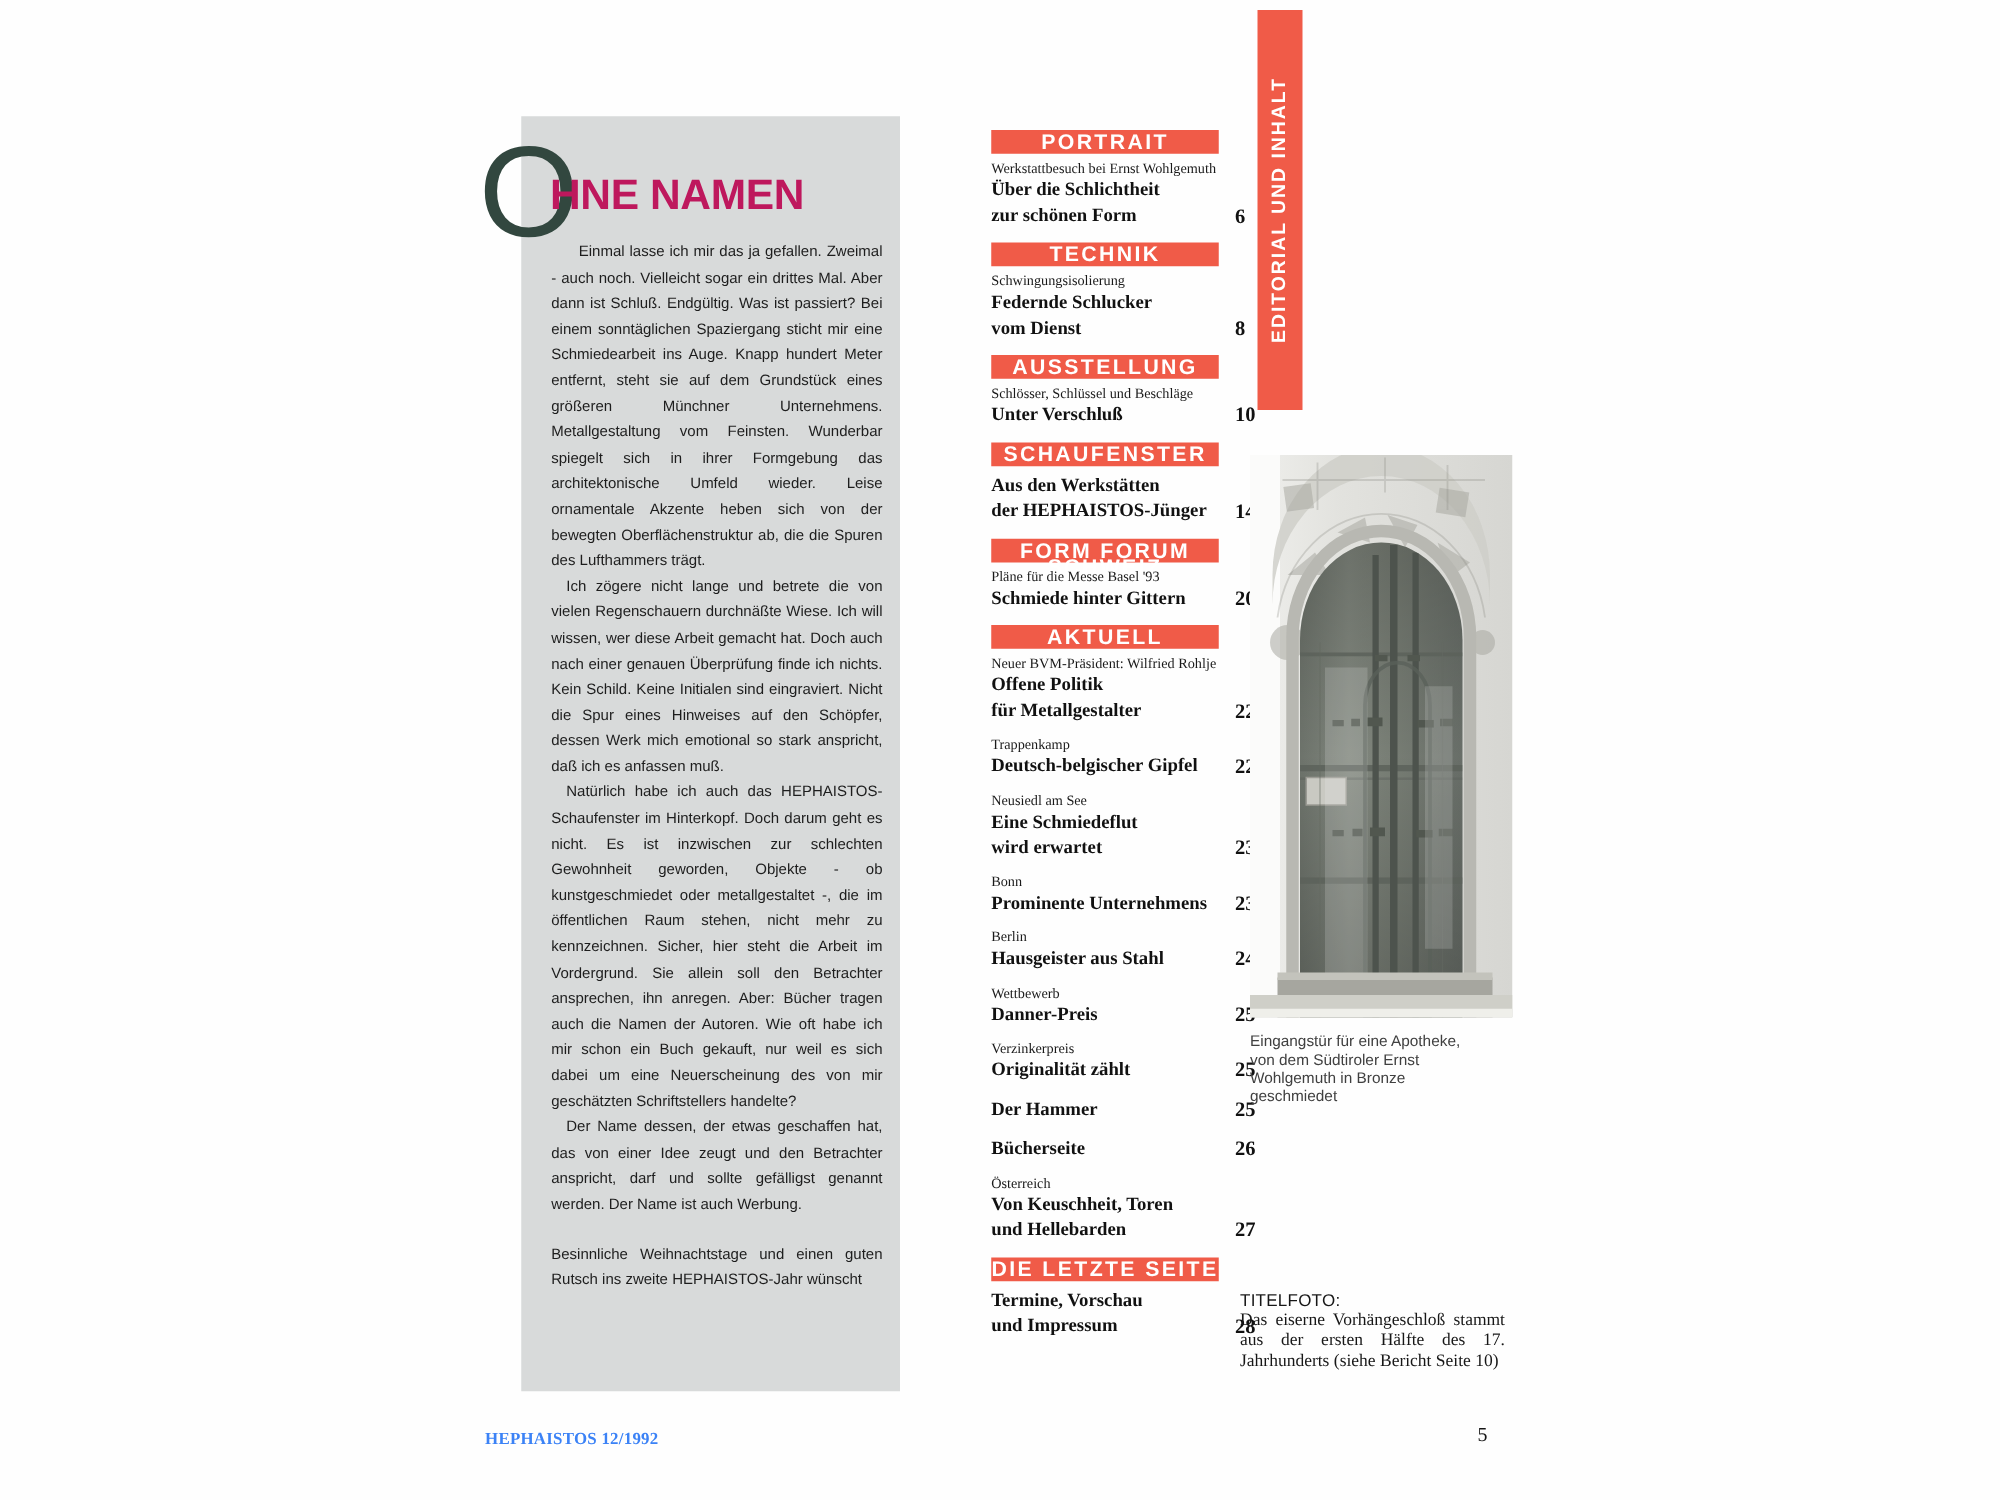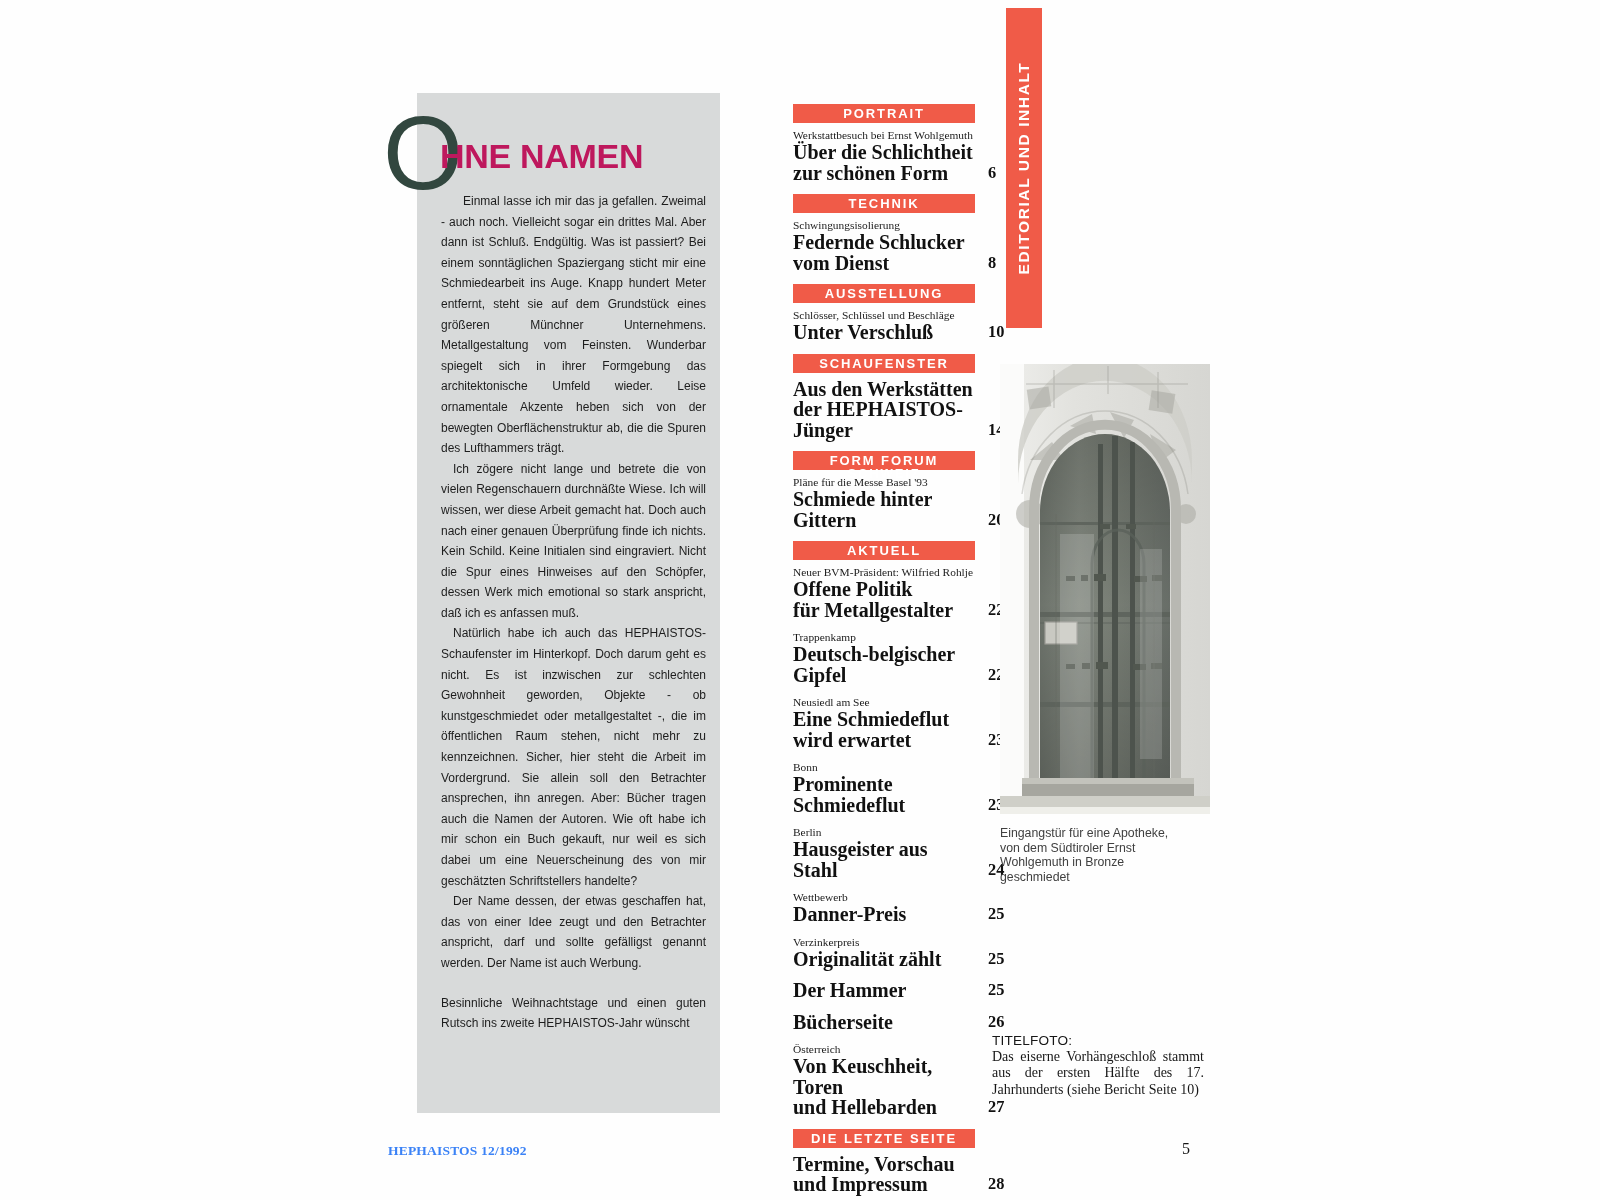--- a/index.html
+++ b/index.html
@@ -88,21 +88,21 @@
   
   .toc {
     position: absolute;
     left: 793px;
     top: 104px;
     width: 182px;
   }
   .toc-banner {
     background: #f05b48;
     color: #ffffff;
-    font-size: 13px;
+    font-size: 17px;
     font-weight: 700;
     letter-spacing: 1.9px;
     text-align: center;
     padding: 3px 0 3px 0;
     height: 13px;
     line-height: 13px;
     margin-bottom: 6px;
   }
   .toc-group {
     margin-bottom: 6px;
@@ -114,21 +114,21 @@
   .toc-kicker {
     font-family: "Liberation Serif", serif;
     font-size: 11.4px;
     line-height: 13px;
     color: #1a1a1a;
     white-space: nowrap;
   }
   .toc-title {
     font-family: "Liberation Serif", serif;
     font-weight: 700;
-    font-size: 20px;
+    font-size: 15px;
     line-height: 20.5px;
     color: #111111;
   }
   .toc-page {
     position: absolute;
     right: -43px;
     bottom: 0px;
     width: 30px;
     font-family: "Liberation Serif", serif;
     font-weight: 700;
@@ -307,21 +307,21 @@
           <div class="toc-page">22</div>
         </div>
         <div class="toc-entry">
           <div class="toc-kicker">Neusiedl am See</div>
           <div class="toc-title">Eine Schmiedeflut</div>
           <div class="toc-title">wird erwartet</div>
           <div class="toc-page">23</div>
         </div>
         <div class="toc-entry">
           <div class="toc-kicker">Bonn</div>
-          <div class="toc-title">Prominente Schmiedeflut</div>
+          <div class="toc-title">Prominente Unternehmens</div>
           <div class="toc-page">23</div>
         </div>
         <div class="toc-entry">
           <div class="toc-kicker">Berlin</div>
           <div class="toc-title">Hausgeister aus  Stahl</div>
           <div class="toc-page">24</div>
         </div>
         <div class="toc-entry">
           <div class="toc-kicker">Wettbewerb</div>
           <div class="toc-title">Danner-Preis</div>

